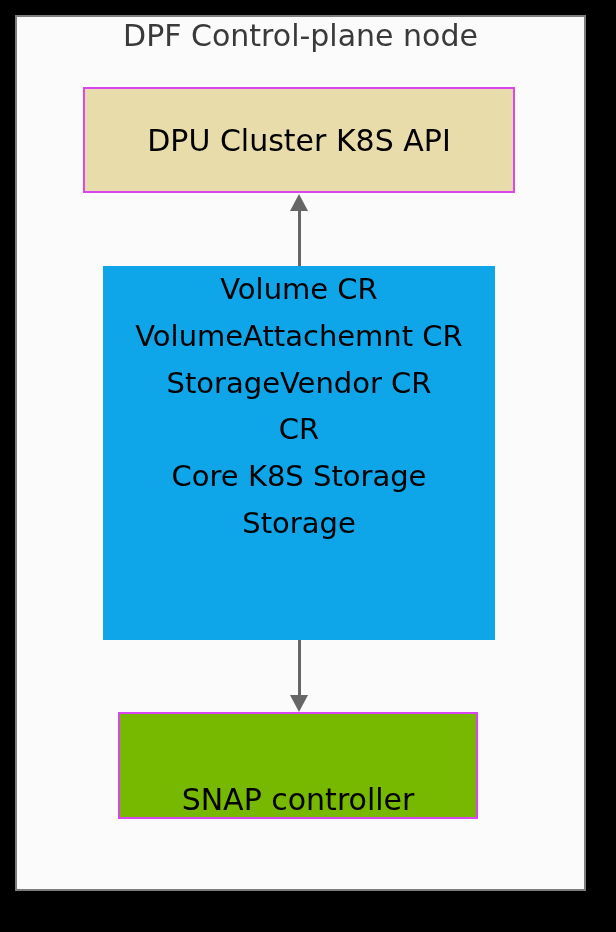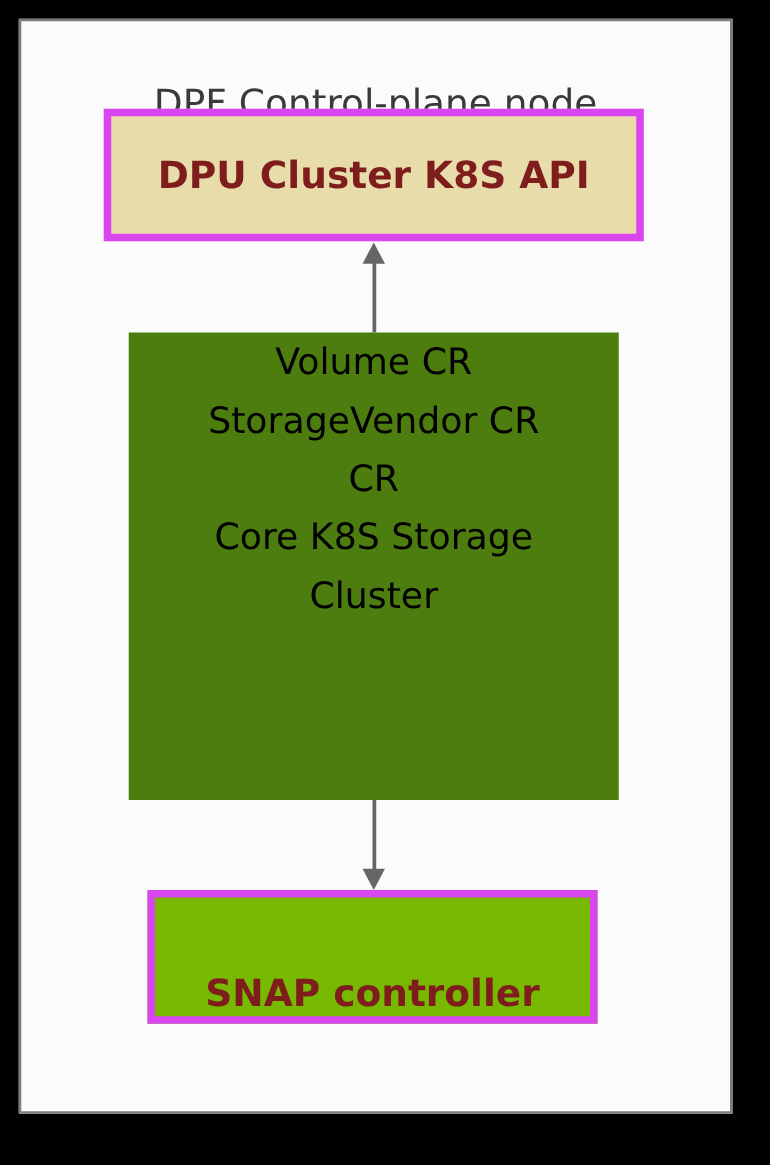--- a/index.html
+++ b/index.html
@@ -15,35 +15,34 @@
     box-sizing: border-box;
     border: 2px solid #7d7d7d;
     background: #fbfbfb;
   }
   .title {
     position: absolute; top: 1px; left: 0; width: 100%;
     text-align: center;
     font-size: 30px; line-height: 35px;
     color: #3a3a3a;
     white-space: nowrap;
-    margin-top: 48px;
   }
   .box {
     position: absolute; box-sizing: border-box;
-    border: 6px solid #d946ef;
+    border: 2px solid #d946ef;
     display: flex; align-items: center; justify-content: center;
-    font-size: 30px; color: #7f1d1d;
-    text-align: center; white-space: nowrap; font-weight: bold;
+    font-size: 30px; color: #000000;
+    text-align: center; white-space: nowrap;
   }
   .api-box { left: 66px; top: 70px; width: 432px; height: 106px; }
   .controller-box { left: 101px; top: 695px; width: 360px; height: 107px; align-items: flex-end; }
   .cr-block {
     position: absolute; left: 86px; top: 249px;
     width: 392px; height: 374px;
-    background: #4d7c0f;
+    background: #0ea5e9;
     text-align: center;
     font-size: 29px; color: #000000;
   }
   .cr-line { height: 46.75px; line-height: 46.75px; white-space: nowrap; }
   .shaft { position: absolute; width: 3px; background: #666666; }
   .head { position: absolute; width: 0; height: 0; }
   .head-up {
     border-left: 9px solid transparent;
     border-right: 9px solid transparent;
     border-bottom: 17px solid #666666;
@@ -65,24 +64,25 @@
     <span>DPU Cluster K8S API</span>
   </div>
 
   <div>
     <div class="head head-up" style="left:273px; top:177px;"></div>
     <div class="shaft" style="left: 281px; top: 193px; height: 56px; background-color: rgb(102, 102, 102);"></div>
   </div>
 
   <div class="cr-block">
       <div class="cr-line">Volume CR</div>
+      <div class="cr-line">VolumeAttachemnt CR</div>
       <div class="cr-line">StorageVendor CR</div>
       <div class="cr-line">CR</div>
       <div class="cr-line">Core K8S Storage</div>
-      <div class="cr-line">Cluster</div>
+      <div class="cr-line">Storage</div>
     </div>
 
   <div>
     <div class="shaft" style="left: 281px; top: 623px; height: 57px; background-color: rgb(102, 102, 102);"></div>
     <div class="head head-down" style="left:273px; top:678px;"></div>
   </div>
 
   <div class="box controller-box" style="background-color: rgb(118, 185, 0);">
     <span>SNAP controller</span>
   </div>

